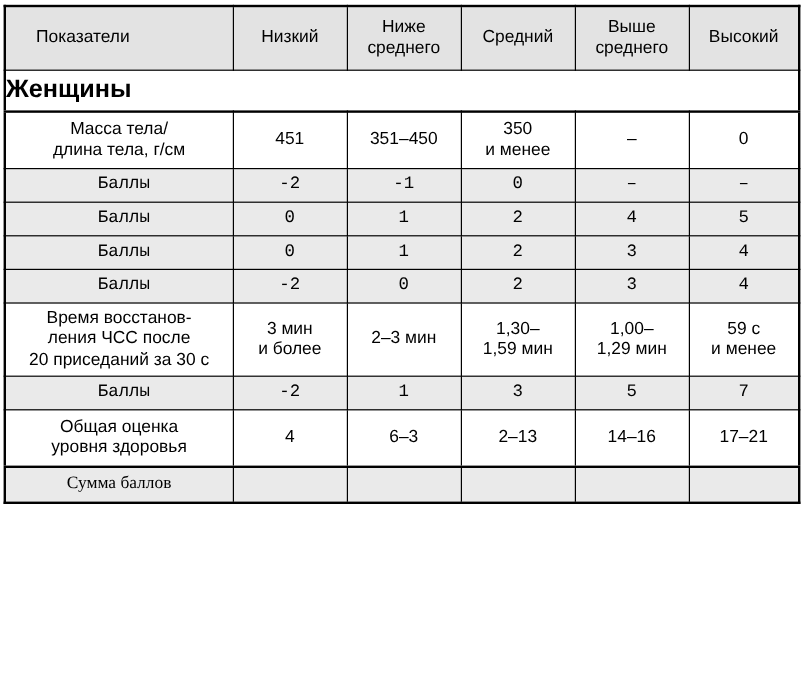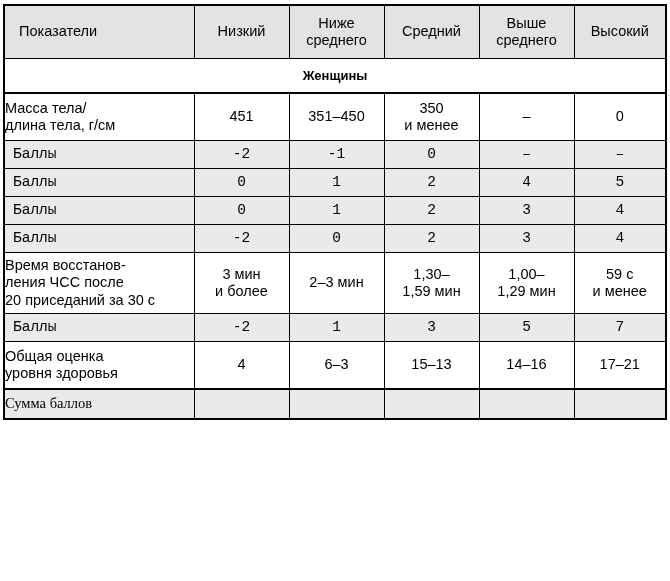--- a/index.html
+++ b/index.html
@@ -48,34 +48,34 @@
     background: #e3e3e3;
     font-weight: bold;
     font-size: 15.5px;
     text-align: center;
     height: 52px;
     padding: 2px 3px;
     border-bottom: 2px solid #000;
   }
   thead tr th.head-first {
     text-align: left;
-    padding-left: 14px;
+    padding-left: 25px;
   }
   
   tr.section td {
     background: #ffffff;
-    text-align: center;
+    text-align: left;
     font-weight: bold;
-    font-size: 13px;
+    font-size: 21px;
     height: 33px;
     border-bottom: 2px solid #000;
   }
   
   td.label {
-    text-align: left;
+    text-align: center;
     padding: 3px 4px 3px 8px;
     font-size: 14.5px;
   }
   td.val {
     text-align: center;
     padding: 3px 2px;
   }
   
   tr.score td {
     background: #eaeaea;
@@ -228,21 +228,21 @@
         <td class="val">7</td>
       </tr>
 
       <tr class="total">
         <td class="label lh2">
           <span>Общая оценка</span><br>
           <span>уровня здоровья</span>
         </td>
         <td class="val">4</td>
         <td class="val">6–3</td>
-        <td class="val">15–13</td>
+        <td class="val">2–13</td>
         <td class="val">14–16</td>
         <td class="val">17–21</td>
       </tr>
 
       <tr class="sum">
         <td class="label">Сумма баллов</td>
         <td class="val"></td>
         <td class="val"></td>
         <td class="val"></td>
         <td class="val"></td>

